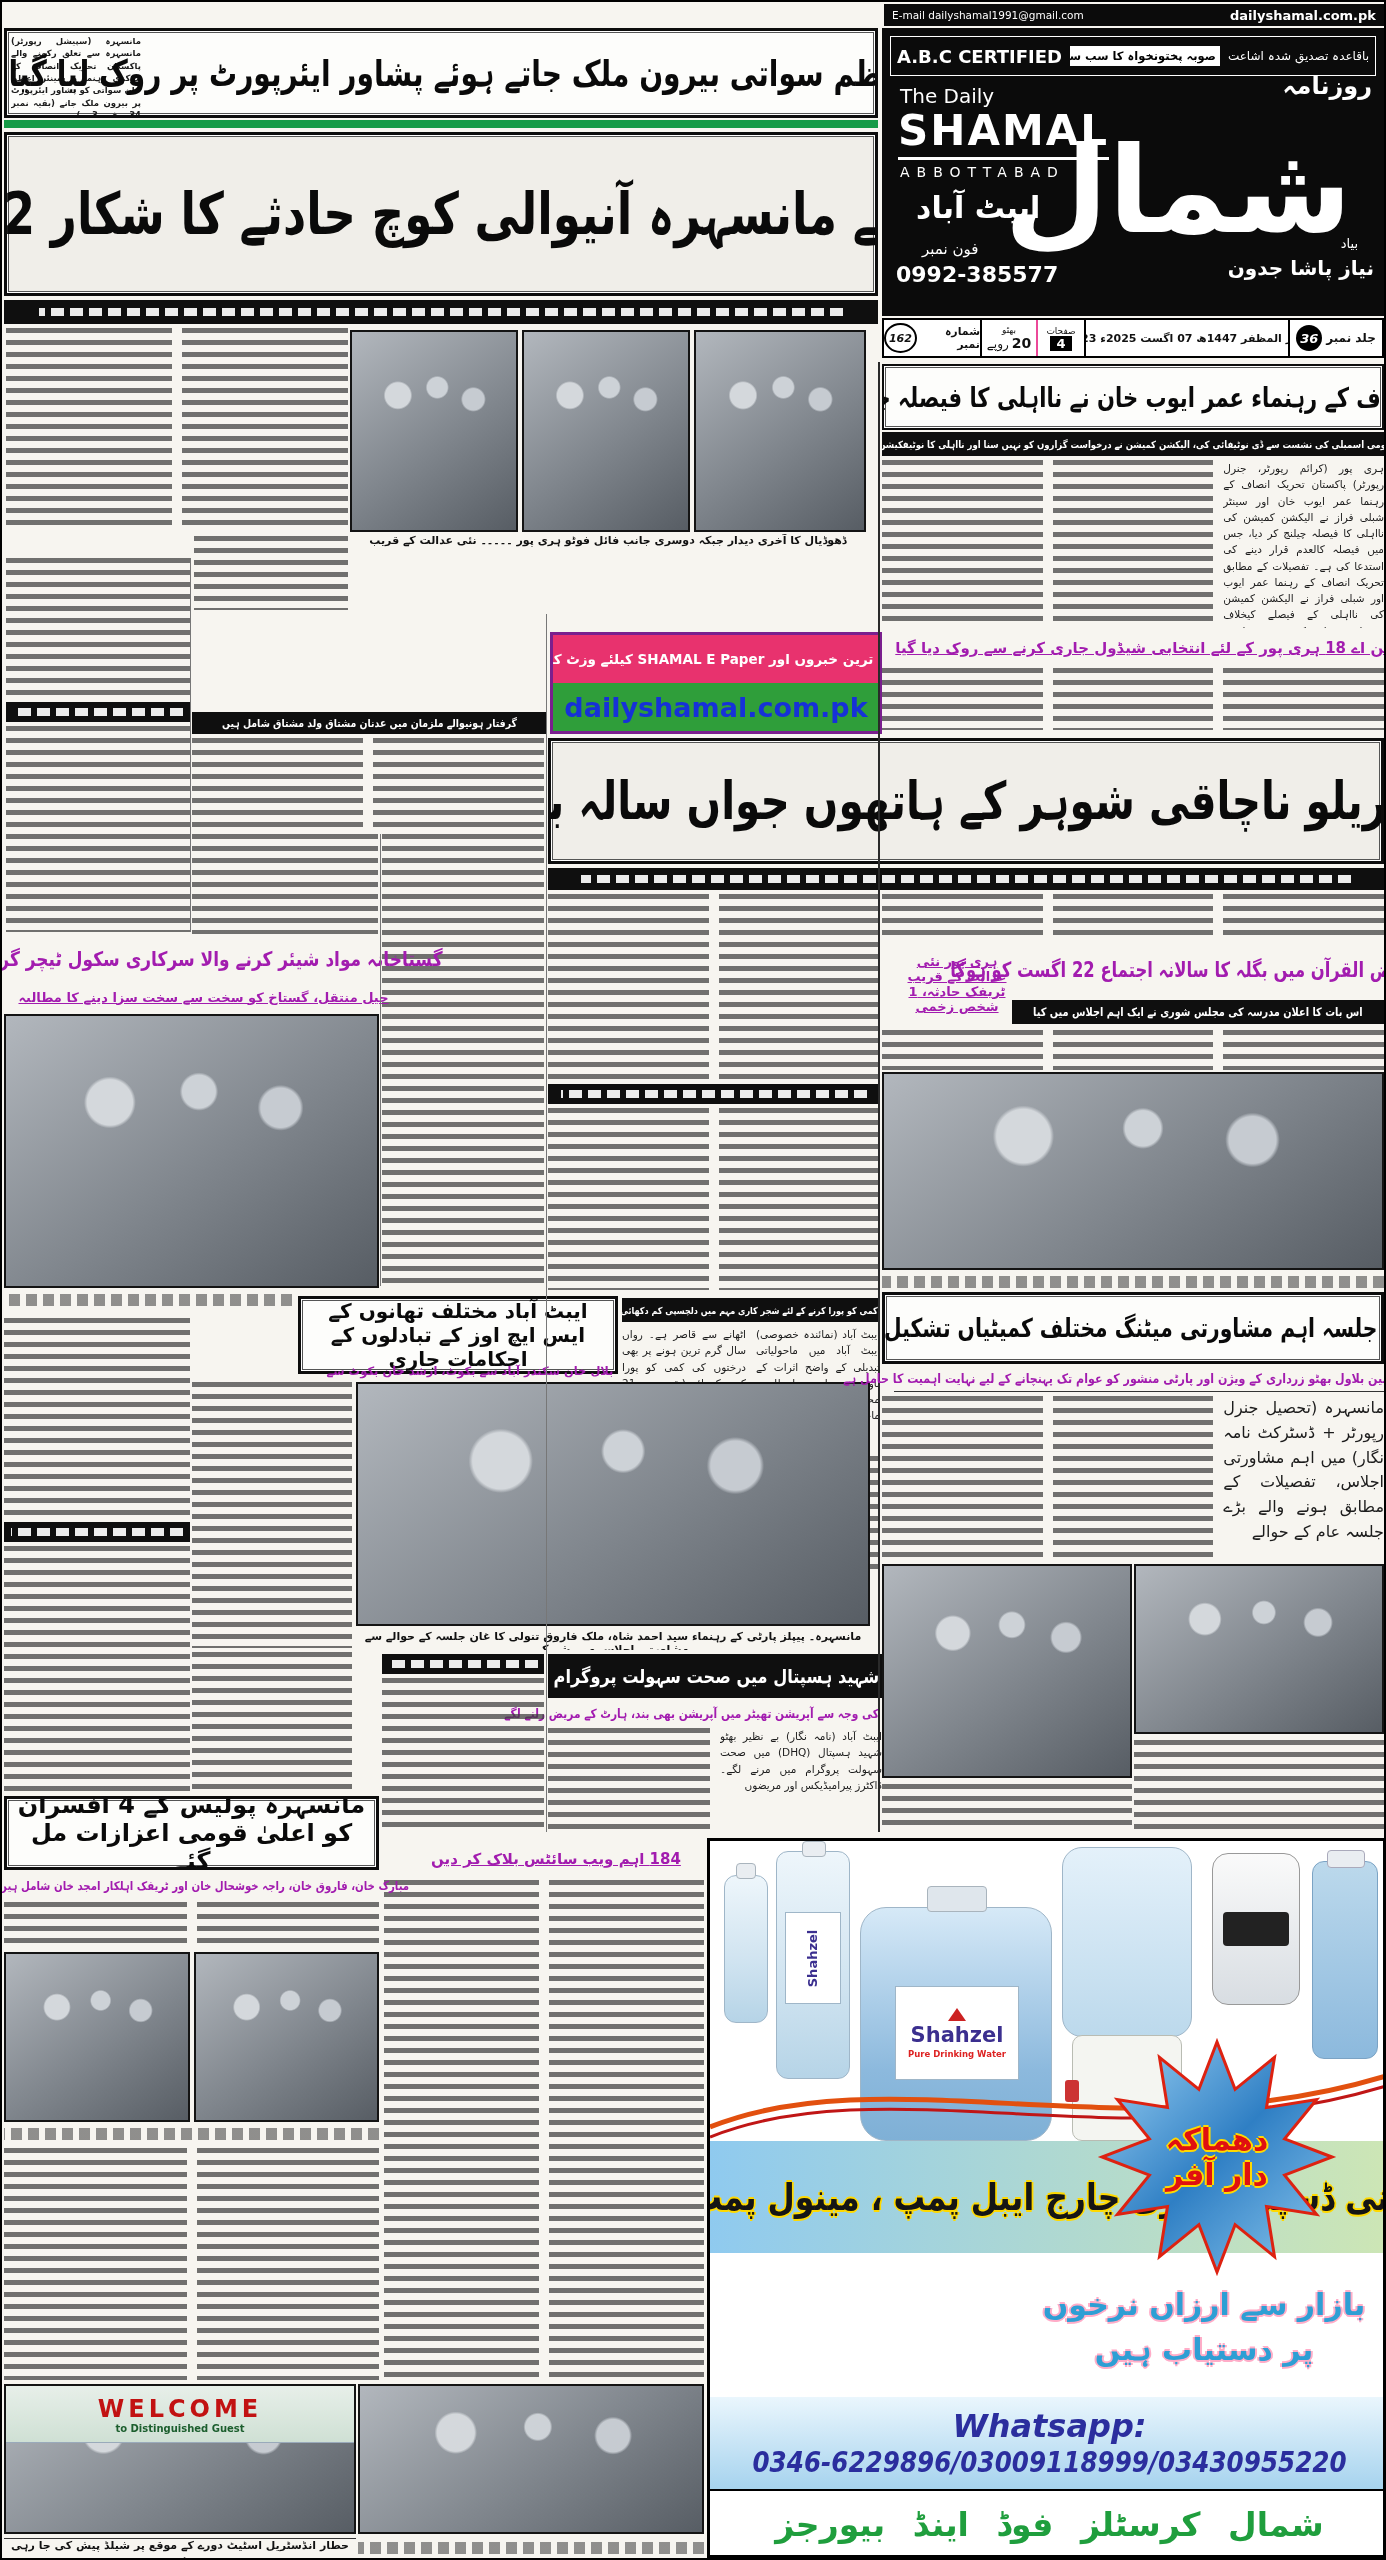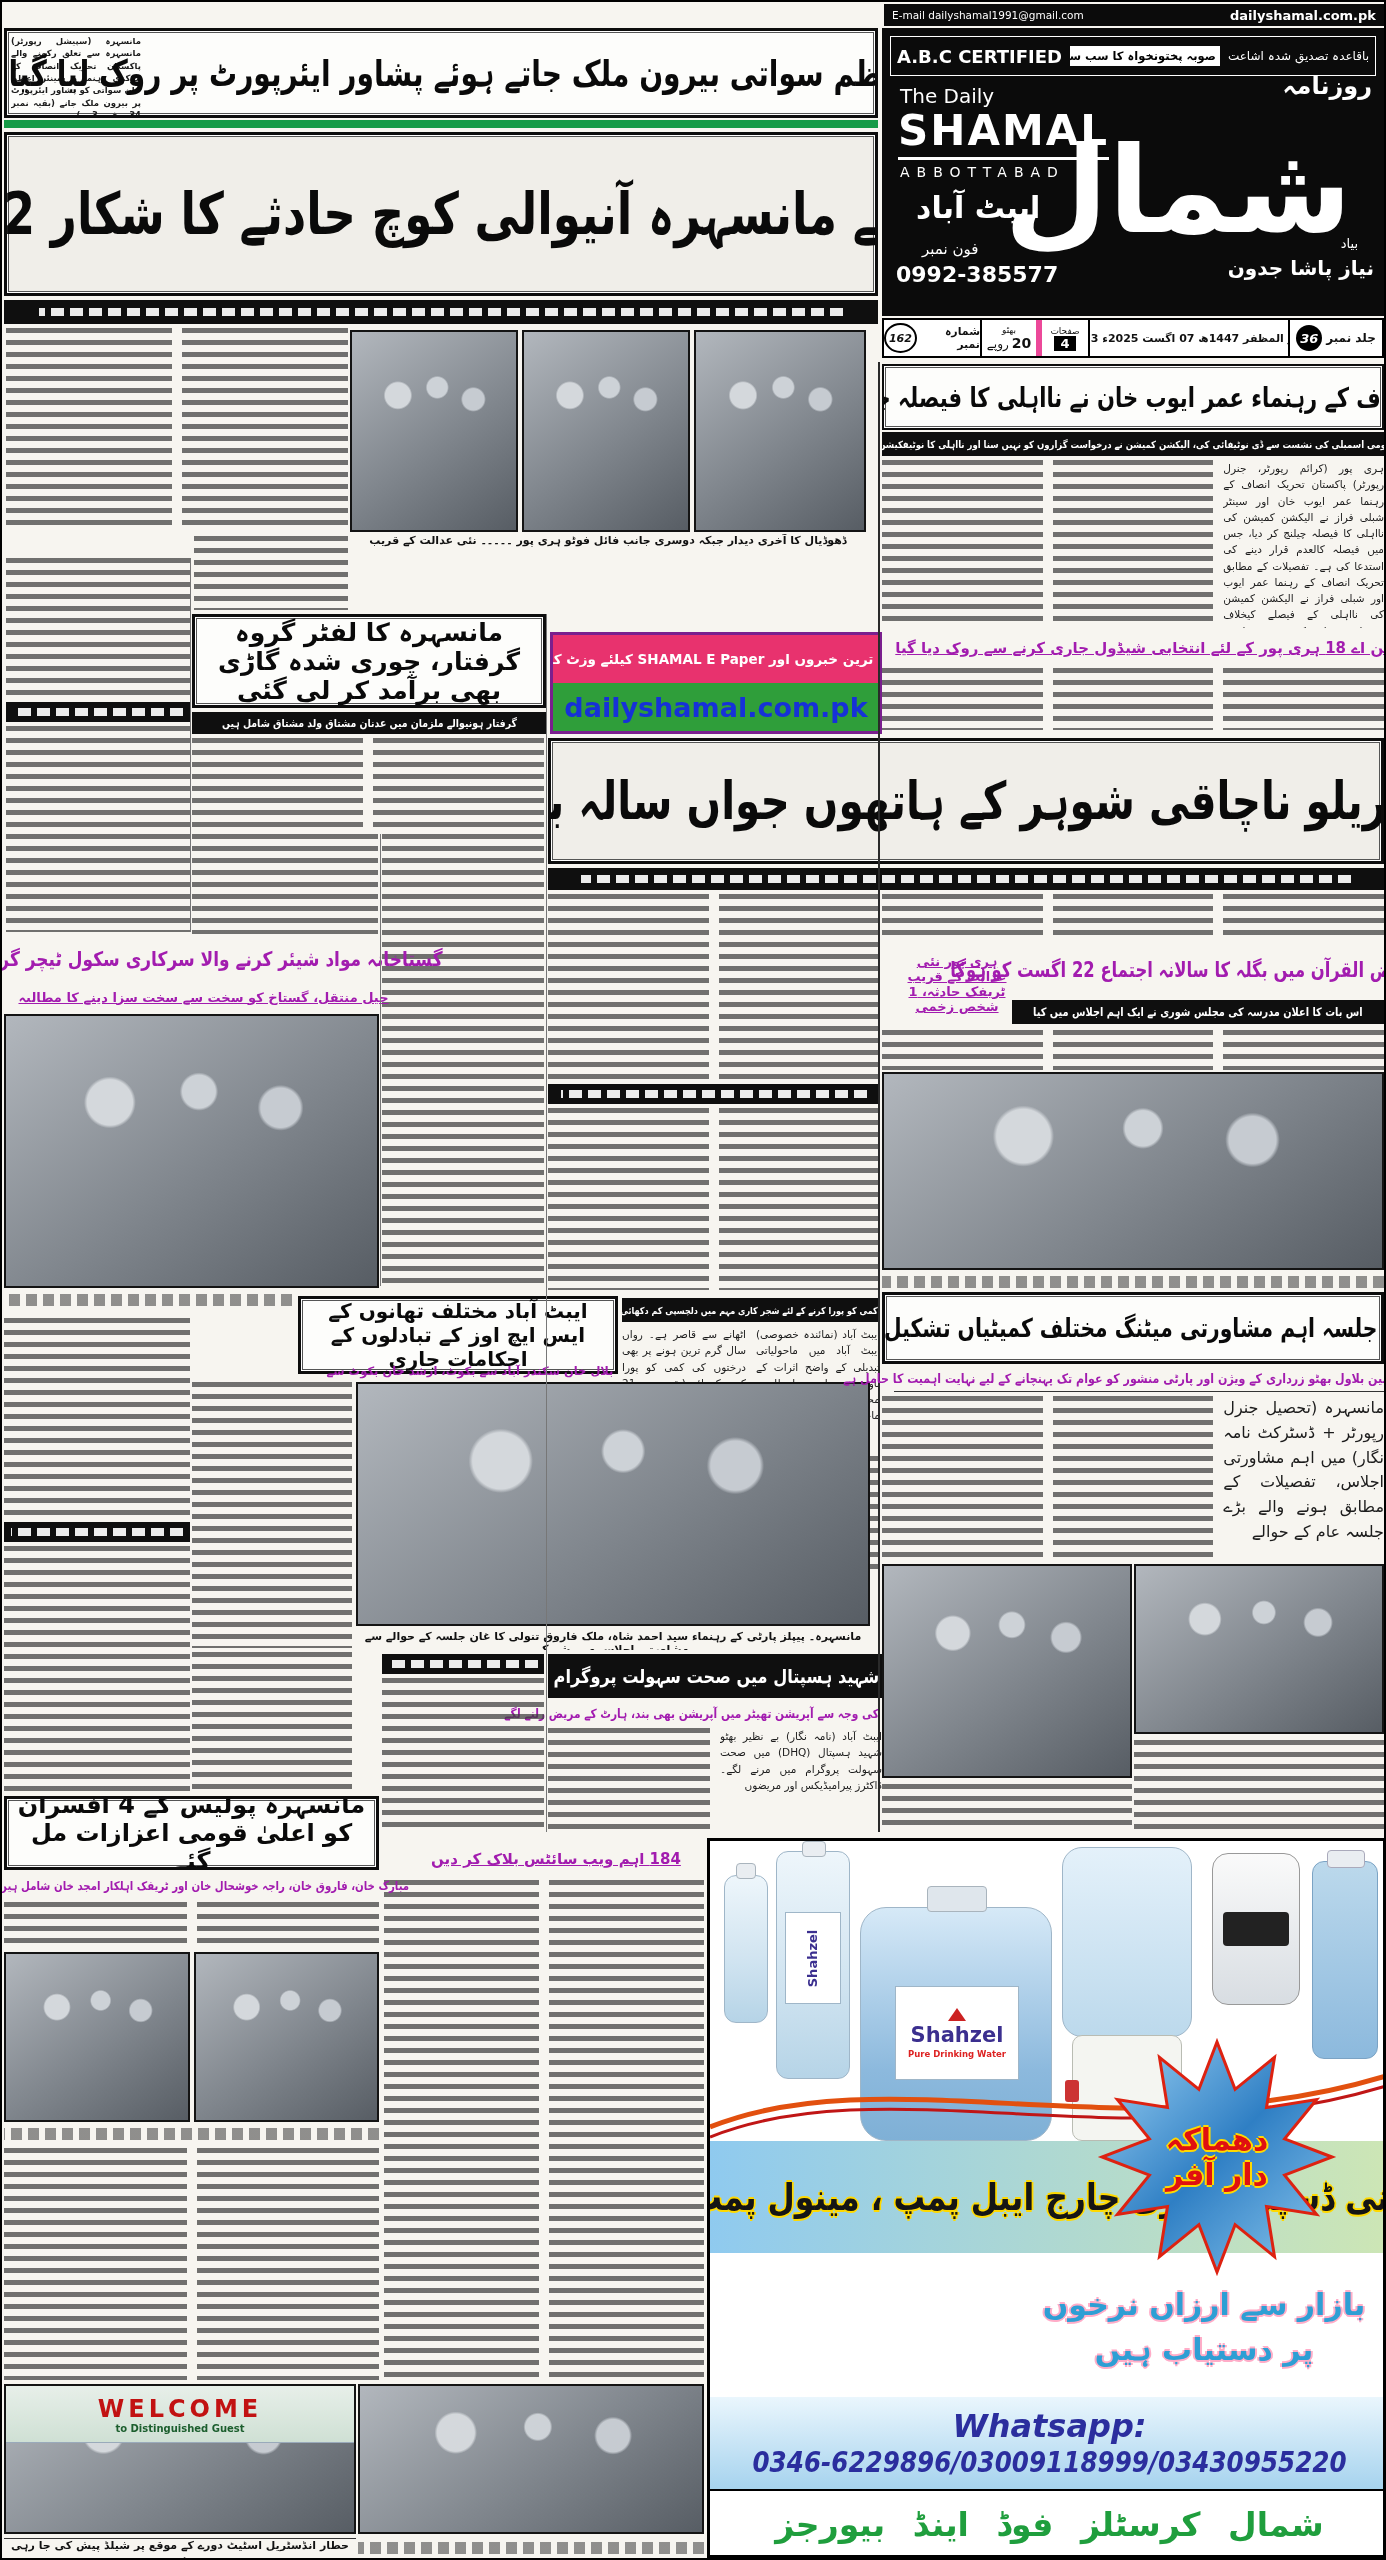--- a/index.html
+++ b/index.html
@@ -88,21 +88,21 @@
     <div class="abs" style="right:26px;top:208px;font-size:13px;direction:rtl;">بیاد</div>
     <div class="abs" style="right:10px;top:228px;font-size:20px;font-weight:700;direction:rtl;white-space:nowrap;">نیاز پاشا جدون</div>
   </div>
 
   <div class="abs" style="left:880px;top:316px;width:502px;height:40px;background:#fff;border:2px solid #000;display:flex;direction:rtl;align-items:stretch;">
     <div style="width:92px;display:flex;align-items:center;justify-content:center;gap:4px;border-left:2px solid #000;direction:rtl;">
       <span style="font-size:12px;font-weight:700;">جلد نمبر</span>
       <span class="circle" style="width:26px;height:26px;background:#000;color:#fff;font-size:13px;">36</span>
     </div>
     <div style="flex:1;display:flex;align-items:center;justify-content:center;font-size:11px;font-weight:700;direction:rtl;white-space:nowrap;overflow:hidden;border-left:2px solid #000;">جمعرات 12 صفر المظفر 1447ھ 07 اگست 2025ء 23 ساون 2082 ب</div>
-    <div style="width:46px;display:flex;flex-direction:column;align-items:center;justify-content:center;border-left:6px solid #ec4899;">
+    <div style="width:46px;display:flex;flex-direction:column;align-items:center;justify-content:center;border-left:2px solid #ec4899;">
       <span style="font-size:9px;direction:rtl;">صفحات</span>
       <span style="background:#000;color:#fff;font-size:13px;font-weight:900;padding:0 6px;">4</span>
     </div>
     <div style="width:54px;display:flex;flex-direction:column;align-items:center;justify-content:center;border-left:2px solid #000;direction:rtl;">
       <span style="font-size:9px;">بھٹو</span>
       <span style="display:flex;gap:3px;align-items:baseline;direction:rtl;">
         <span style="font-size:14px;font-weight:900;">20</span>
         <span style="font-size:12px;">روپے</span>
       </span>
     </div>
@@ -128,23 +128,20 @@
   <div class="abs strip-b" style="left:4px;top:700px;width:184px;height:20px;">
       <div class="dash"></div>
     </div>
   <div class="abs cols" style="left:4px;top:724px;width:184px;height:206px;">
       <div class="col fl"></div>
     </div>
   <div class="abs cols" style="left:192px;top:534px;width:154px;height:74px;">
       <div class="col fl"></div>
     </div>
 
-  <div class="abs hbox" style="left:190px;top:612px;width:354px;height:94px;font-size:25px;text-align:center;padding:0 6px;">
-    <span>مانسہرہ کا لفٹر گروہ گرفتار، چوری شدہ گاڑی بھی برآمد کر لی گئی</span>
-  </div>
   <div class="abs strip-b" style="left:190px;top:710px;width:354px;height:22px;">
     <span class="wtxt sqz85" style="font-size:11px;">گرفتار ہونیوالے ملزمان میں عدنان مشتاق ولد مشتاق شامل ہیں</span>
   </div>
 
   <div class="abs epaper" style="left:548px;top:630px;width:332px;height:102px;">
     <div style="flex:1;background:#e8326e;color:#fff;display:flex;align-items:center;justify-content:center;font-size:13.5px;font-weight:700;direction:rtl;white-space:nowrap;overflow:hidden;">تازہ ترین خبروں اور SHAMAL E Paper کیلئے وزٹ کریں</div>
     <div style="flex:1;background:#2f9e3a;color:#1631d8;display:flex;align-items:center;justify-content:center;font-size:27px;font-weight:900;">dailyshamal.com.pk</div>
   </div>
 
   <div class="abs hbox" style="left:546px;top:736px;width:836px;height:126px;background:#f0eee9;font-size:52px;">

